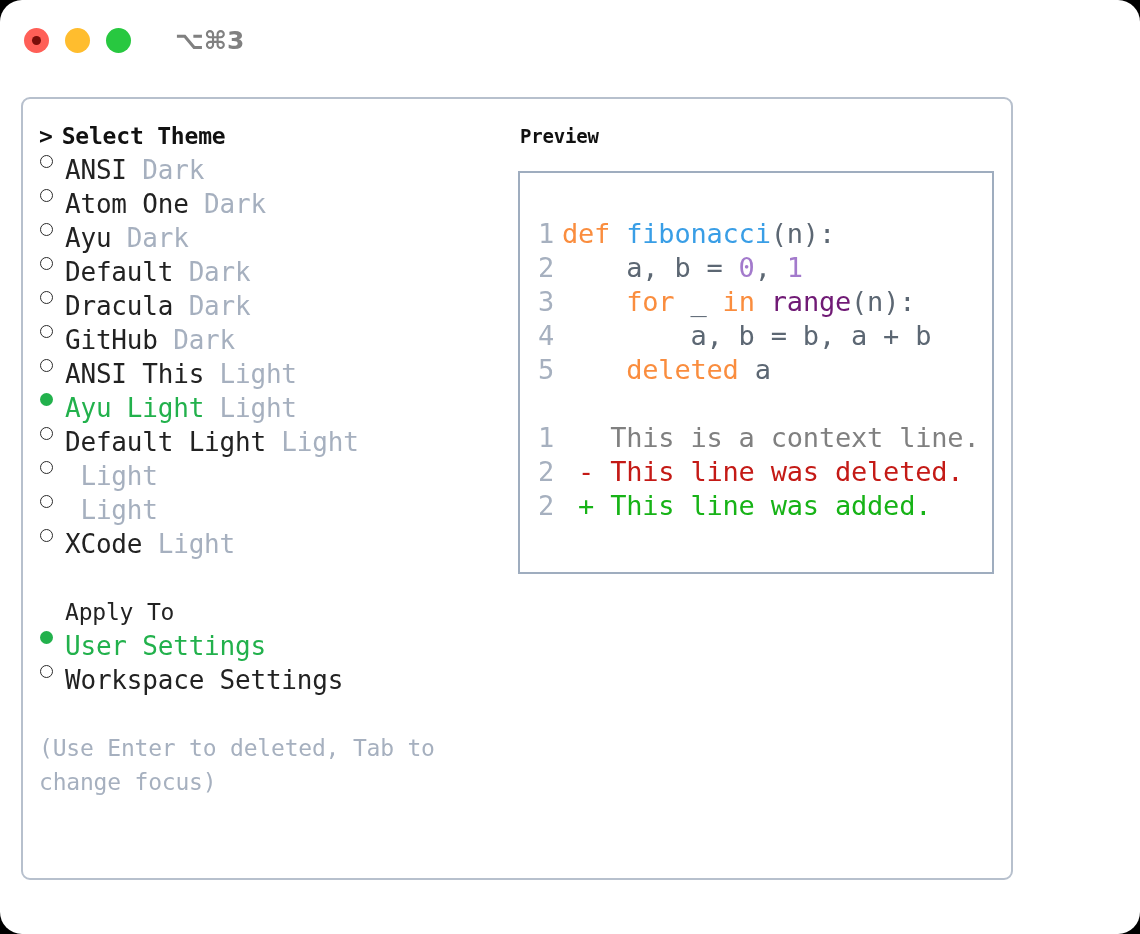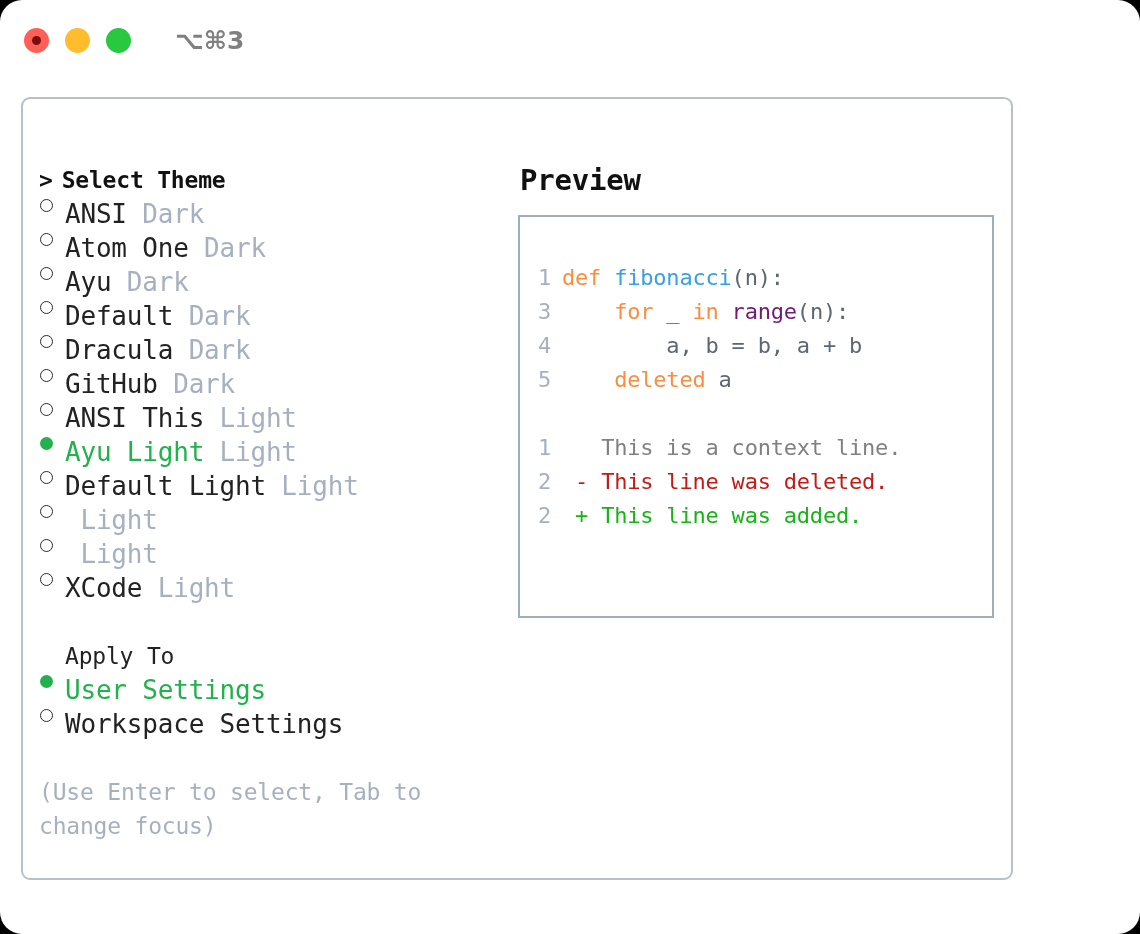--- a/index.html
+++ b/index.html
@@ -80,21 +80,21 @@
     width: 992px;
     height: 783px;
     border: 2px solid #b7c0cd;
     border-radius: 9px;
     box-sizing: border-box;
     background: #ffffff;
   }
 
   .columns {
     display: flex;
-    padding: 64px 0 0 16px;
+    padding: 20px 0 0 16px;
     box-sizing: border-box;
     height: 100%;
   }
 
   .col-left  { width: 470px; flex: none; }
   .col-right { flex: 1; padding-left: 9px; }
 
   
   .section-heading {
     font-size: 23px;
@@ -151,39 +151,39 @@
     margin-top: 34px;
     font-size: 23px;
     line-height: 34px;
     color: #a6b0bf;
     width: 410px;
     letter-spacing: -0.2px;
   }
 
   
   .preview-title {
-    font-size: 29px;
+    font-size: 19px;
     font-weight: bold;
     color: #111111;
     line-height: 34px;
     letter-spacing: -0.2px;
     padding-left: 2px;
   }
   .preview-box {
     margin-top: 18px;
     width: 476px;
     height: 403px;
     border: 2px solid #9fadbf;
     background: #ffffff;
     box-sizing: border-box;
     padding: 44px 0 0 18px;
   }
 
   .code-line {
-    font-size: 22px;
+    font-size: 27px;
     line-height: 34px;
     white-space: pre;
     letter-spacing: -0.2px;
   }
   .ln {
     color: #a6b0bf;
     display: inline-block;
     width: 24px;
   }
   .blank-line { height: 34px; }
@@ -237,29 +237,30 @@
 
         <div class="list-gap"></div>
 
         <div class="sub-heading">Apply To</div>
 
         <div id="apply-list">
             <div class="opt-row"><span class="marker"><span class="marker-fill"></span></span><span class="opt-label sel">User Settings</span></div>
             <div class="opt-row"><span class="marker"><span class="marker-ring"></span></span><span class="opt-label">Workspace Settings</span></div>
           </div>
 
-        <div class="hint">(Use Enter to select, Tab to change focus)</div>
+        <div class="hint">(Use Enter to deleted, Tab to change focus)</div>
       </div>
 
       <div class="col-right">
         <div class="preview-title">Preview</div>
 
         <div class="preview-box">
           <div id="code-block">
               <div class="code-line"><span class="ln">1</span><span class="tok-kw">def </span><span class="tok-fn">fibonacci</span><span class="tok-punct">(n):</span></div>
+              <div class="code-line"><span class="ln">2</span><span class="tok-var">    a, b = </span><span class="tok-num">0</span><span class="tok-var">, </span><span class="tok-num">1</span></div>
               <div class="code-line"><span class="ln">3</span><span class="tok-var">    </span><span class="tok-kw">for</span><span class="tok-var"> _ </span><span class="tok-kw">in</span><span class="tok-var"> </span><span class="tok-call">range</span><span class="tok-punct">(n):</span></div>
               <div class="code-line"><span class="ln">4</span><span class="tok-var">        a, b = b, a + b</span></div>
               <div class="code-line"><span class="ln">5</span><span class="tok-var">    </span><span class="tok-kw">deleted</span><span class="tok-var"> a</span></div>
             </div>
           <div class="blank-line"></div>
           <div id="diff-block">
               <div class="code-line"><span class="ln">1</span><span class="diff-ctx">   This is a context line.</span></div>
               <div class="code-line"><span class="ln">2</span><span class="diff-del"> - This line was deleted.</span></div>
               <div class="code-line"><span class="ln">2</span><span class="diff-add"> + This line was added.</span></div>
             </div>

